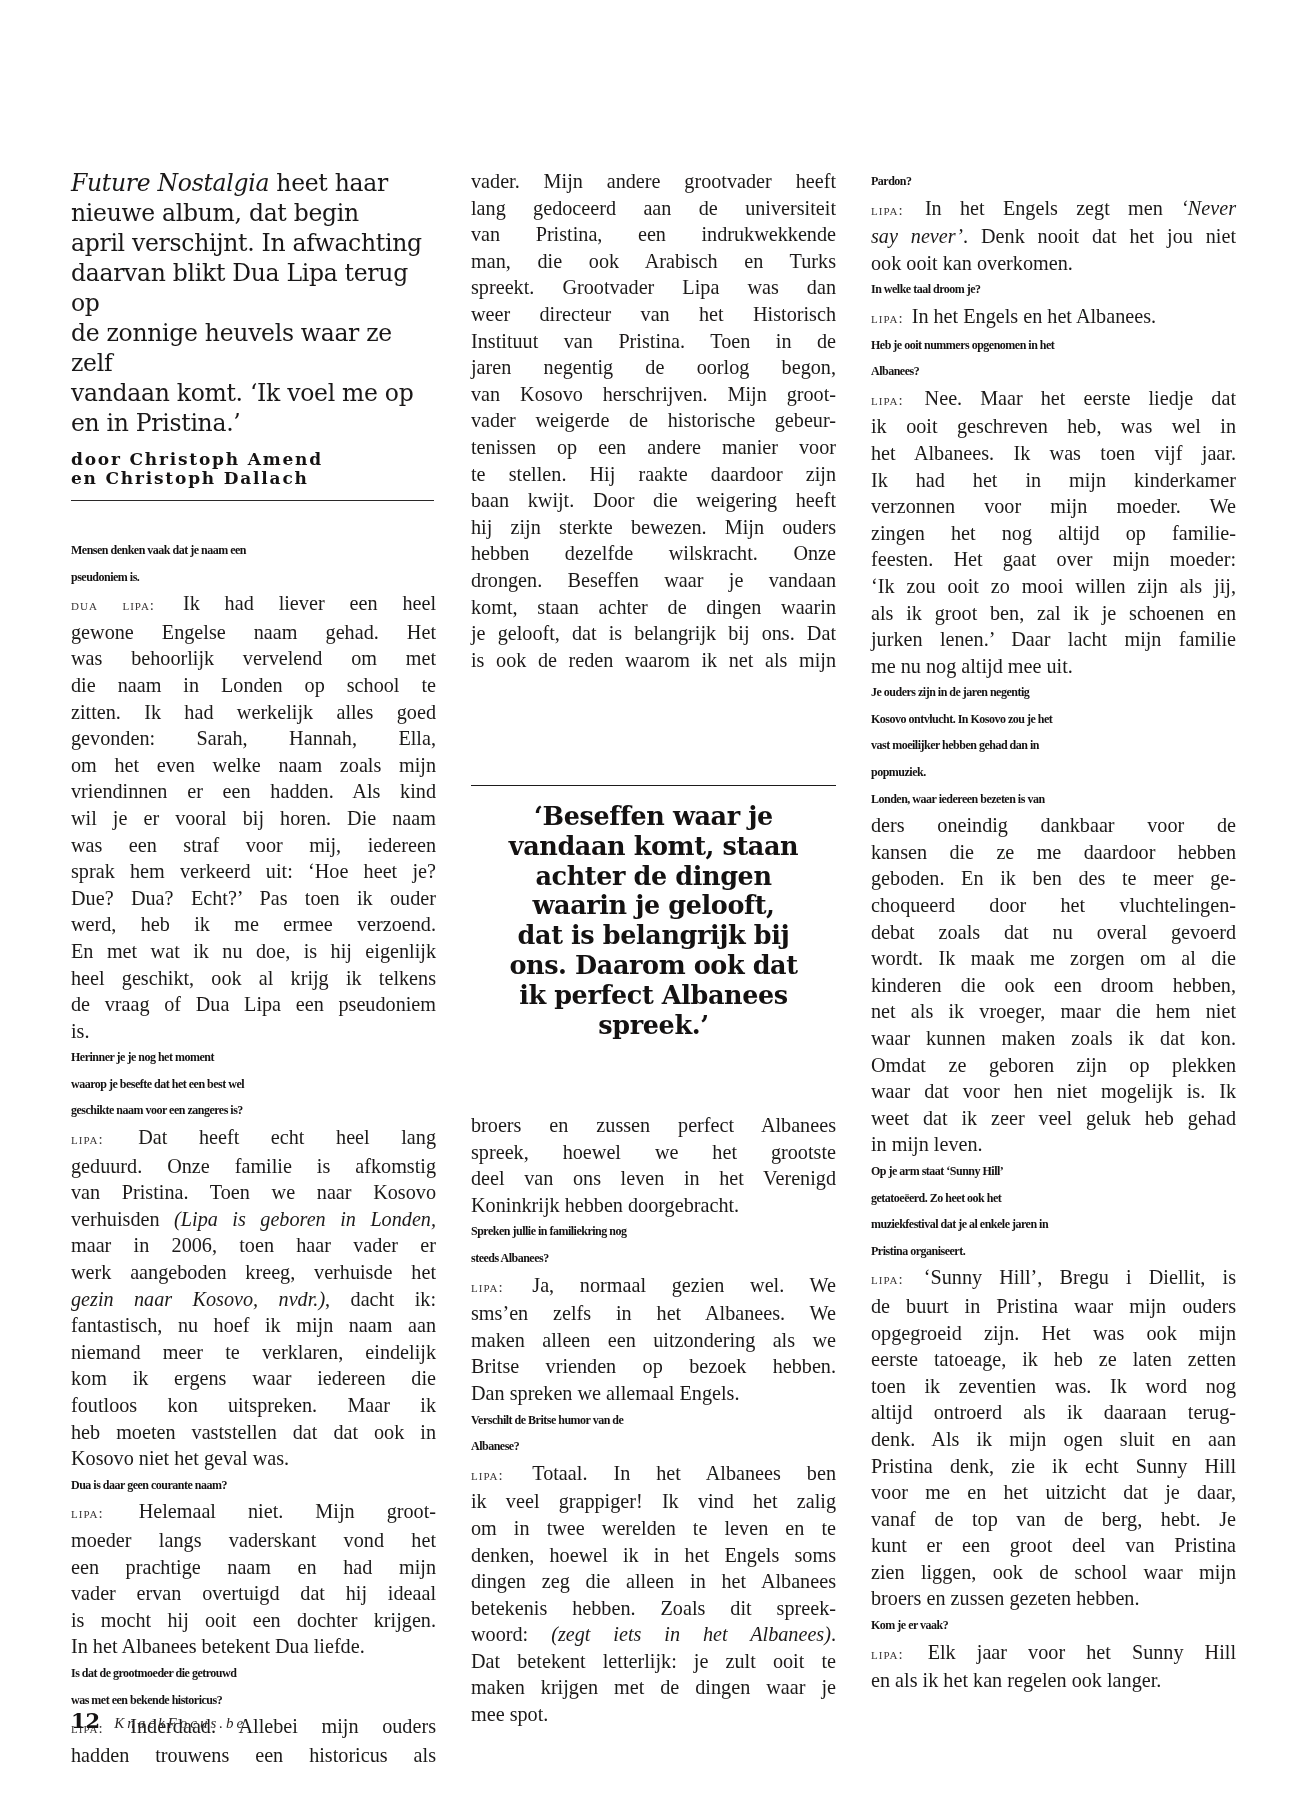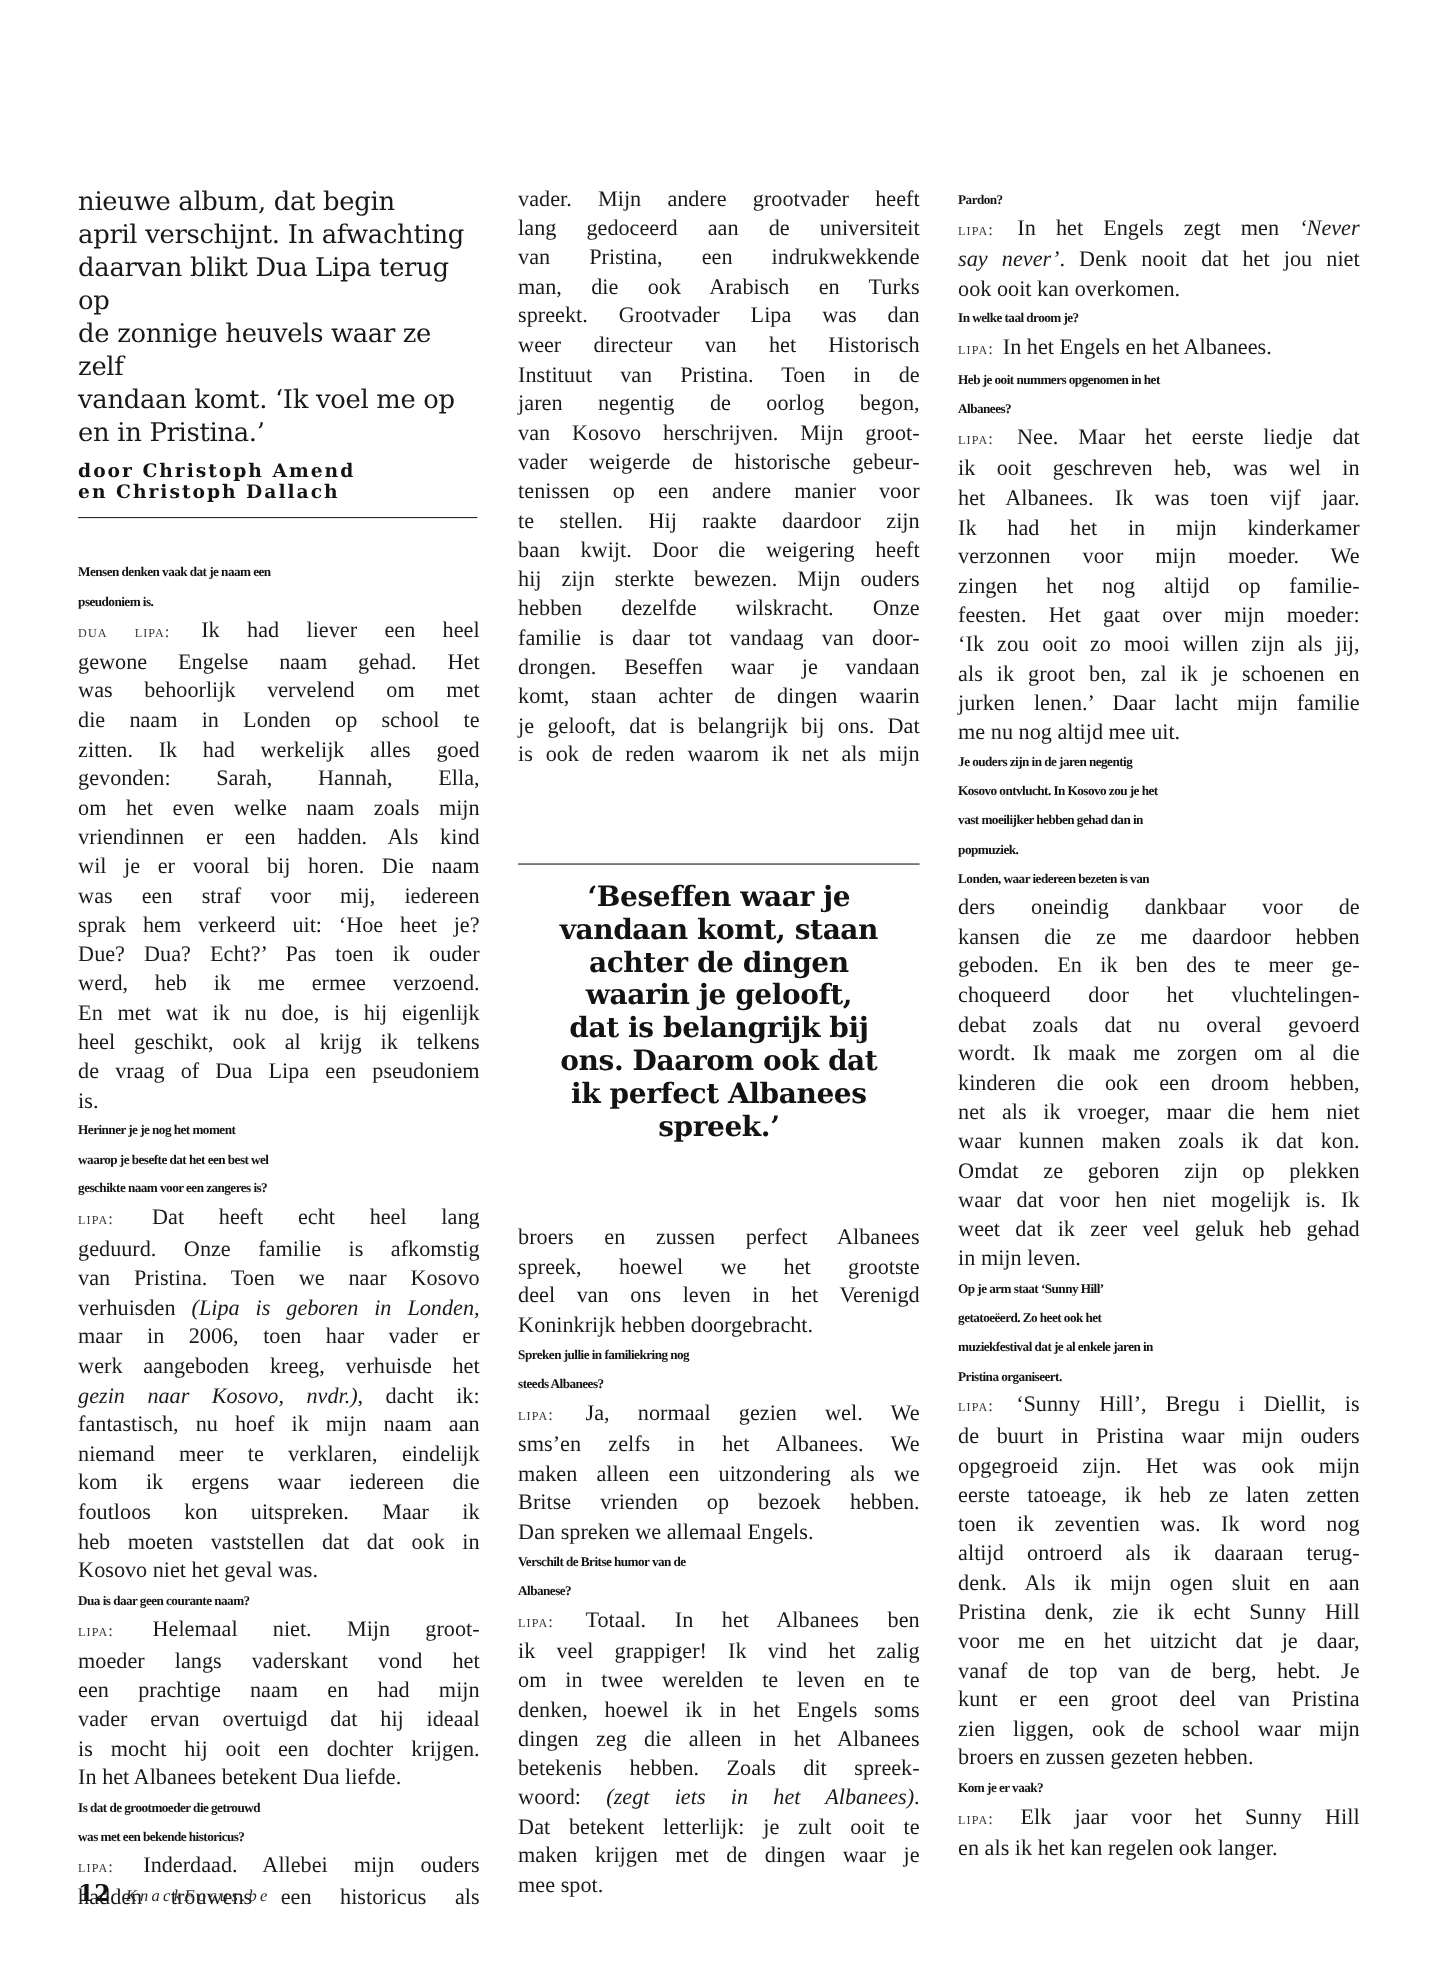--- a/index.html
+++ b/index.html
@@ -28,20 +28,21 @@
 
   .footer { position: absolute; left: 71px; top: 1708px; white-space: nowrap; }
   .pagenum { font-family: "DejaVu Serif", serif; font-weight: bold; font-size: 21px; color: #141212; margin-right: 10px; }
   .site { font-family: "Liberation Serif", serif; font-style: italic; font-size: 15px; letter-spacing: 3px; color: #2a2727; }
 </style>
 </head>
 <body>
 
 <div class="col col-left">
   <div class="intro">
+    <div><span class="ital">Future Nostalgia</span><span> heet haar</span></div>
     <div>nieuwe album, dat begin</div>
     <div>april verschijnt. In afwachting</div>
     <div>daarvan blikt Dua Lipa terug op</div>
     <div>de zonnige heuvels waar ze zelf</div>
     <div>vandaan komt. ‘Ik voel me op</div>
     <div>en in Pristina.’</div>
   </div>
   <div class="byline">
     <div>door Christoph Amend</div>
     <div>en Christoph Dallach</div>
@@ -109,21 +110,20 @@
   <div class="line">weer directeur van het Historisch</div>
   <div class="line">Instituut van Pristina. Toen in de</div>
   <div class="line">jaren negentig de oorlog begon,</div>
   <div class="line">van Kosovo herschrijven. Mijn groot-</div>
   <div class="line">vader weigerde de historische gebeur-</div>
   <div class="line">tenissen op een andere manier voor</div>
   <div class="line">te stellen. Hij raakte daardoor zijn</div>
   <div class="line">baan kwijt. Door die weigering heeft</div>
   <div class="line">hij zijn sterkte bewezen. Mijn ouders</div>
   <div class="line">hebben dezelfde wilskracht. Onze</div>
-  <div class="line">familie is daar tot vandaag van door-</div>
   <div class="line">drongen. Beseffen waar je vandaan</div>
   <div class="line">komt, staan achter de dingen waarin</div>
   <div class="line">je gelooft, dat is belangrijk bij ons. Dat</div>
   <div class="line">is ook de reden waarom ik net als mijn</div>
 </div>
 
 <div class="pull-rule"></div>
 <div class="pull">
   <span class="pl">‘Beseffen waar je</span>
   <span class="pl">vandaan komt, staan</span>

